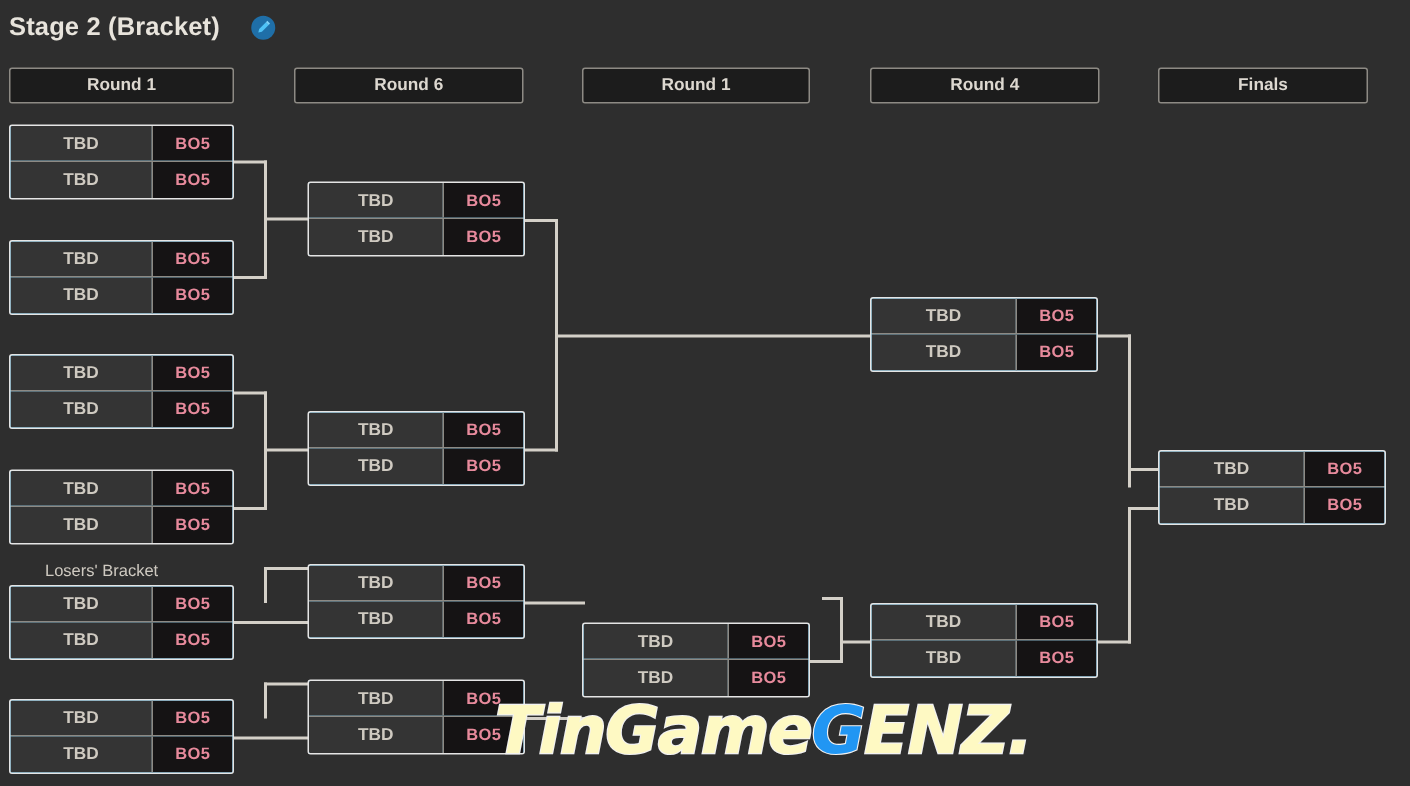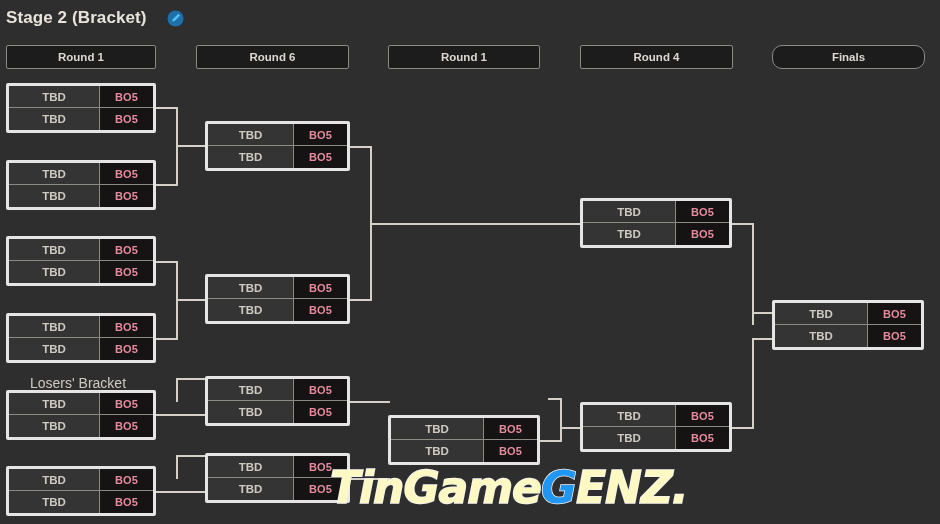--- a/index.html
+++ b/index.html
@@ -44,21 +44,21 @@
     display:flex; align-items:center; justify-content:center;
     color:#ddd8d0;
     font-size:11.5px; font-weight:bold;
     cursor:pointer;
     white-space:nowrap;
   }
 
   
   .match {
     position:absolute;
-    border:3px solid #e5e5e5;
+    border:1px solid #e5e5e5;
     background:#7dd3fc;
     border-radius:2px;
     display:flex; flex-direction:column;
     overflow:hidden;
   }
   .m-row {
     display:flex;
     height:50%;
     align-items:stretch;
   }
@@ -78,21 +78,21 @@
     display:flex; align-items:center; justify-content:center;
     color:#e78a9c;
     font-size:11px; font-weight:bold;
     letter-spacing:0.2px;
   }
 
   
   .sec-label {
     position:absolute;
     color:#cfcac1;
-    font-size:14px;
+    font-size:11px;
     white-space:nowrap;
   }
 
   
   .ln {
     position:absolute;
     background:#d4d0c8;
   }
   .ln.h { height:2px; }
   .ln.v { width:2px; }
@@ -142,21 +142,21 @@
     </div>
   <div class="round-head" style="left:196px;top:45px; width:153px;">
       <span>Round 6</span>
     </div>
   <div class="round-head" style="left:388px;top:45px; width:152px;">
       <span>Round 1</span>
     </div>
   <div class="round-head" style="left:580px;top:45px; width:153px;">
       <span>Round 4</span>
     </div>
-  <div class="round-head" style="left:772px;top:45px; width:153px;border-radius:10px;">
+  <div class="round-head" style="left:772px;top:45px; width:140px;">
       <span>Finals</span>
     </div>
 
   <div class="sec-label" style="left:30px; top:375px;">Losers' Bracket</div>
 
   <div class="ln h" style="left:156px; top:107px; width:22px;"></div>
   <div class="ln h" style="left:156px; top:184px; width:22px;"></div>
   <div class="ln v" style="left:176px; top:107px; height:79px;"></div>
   <div class="ln h" style="left:176px; top:145px; width:31px;"></div>
 

